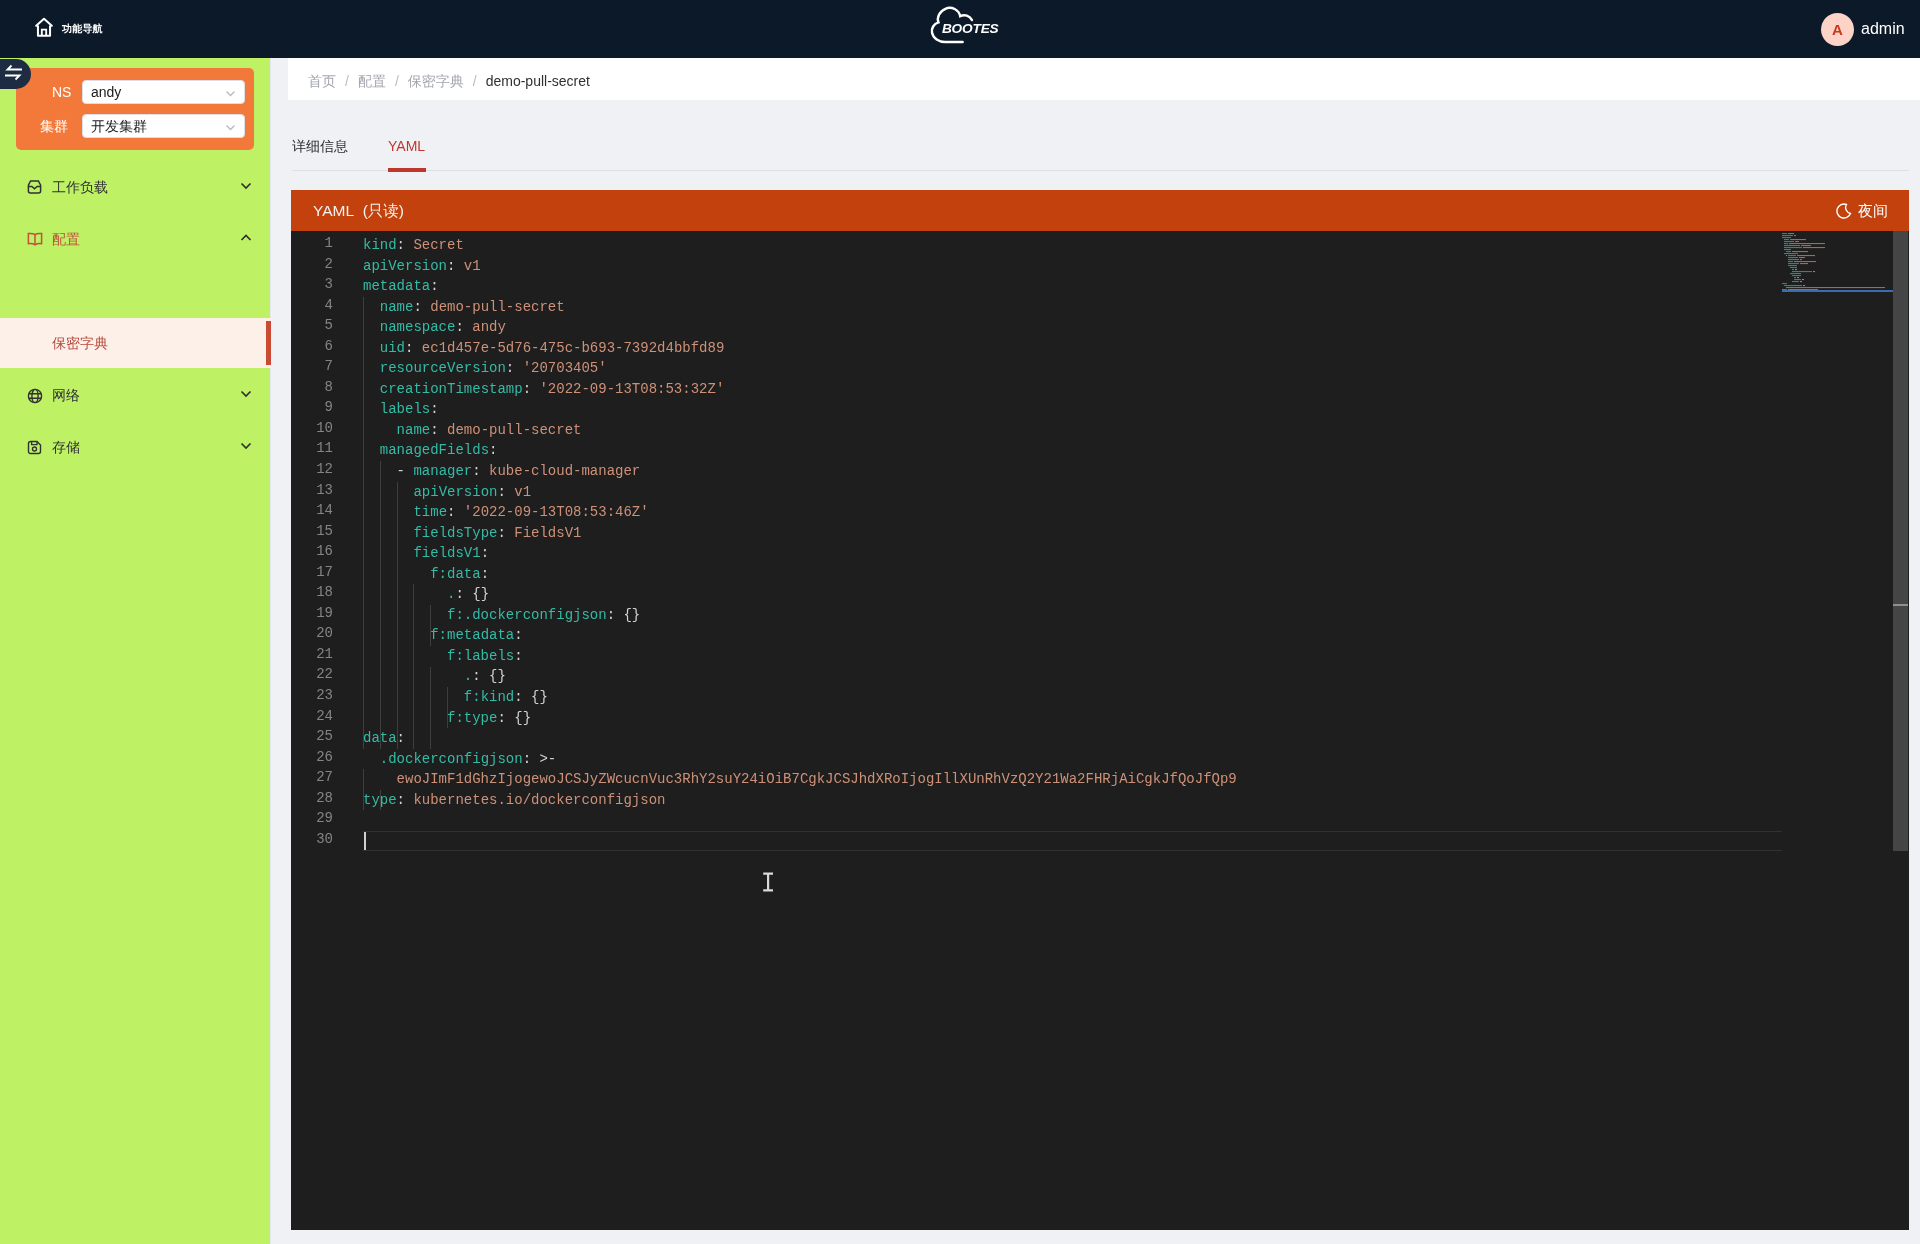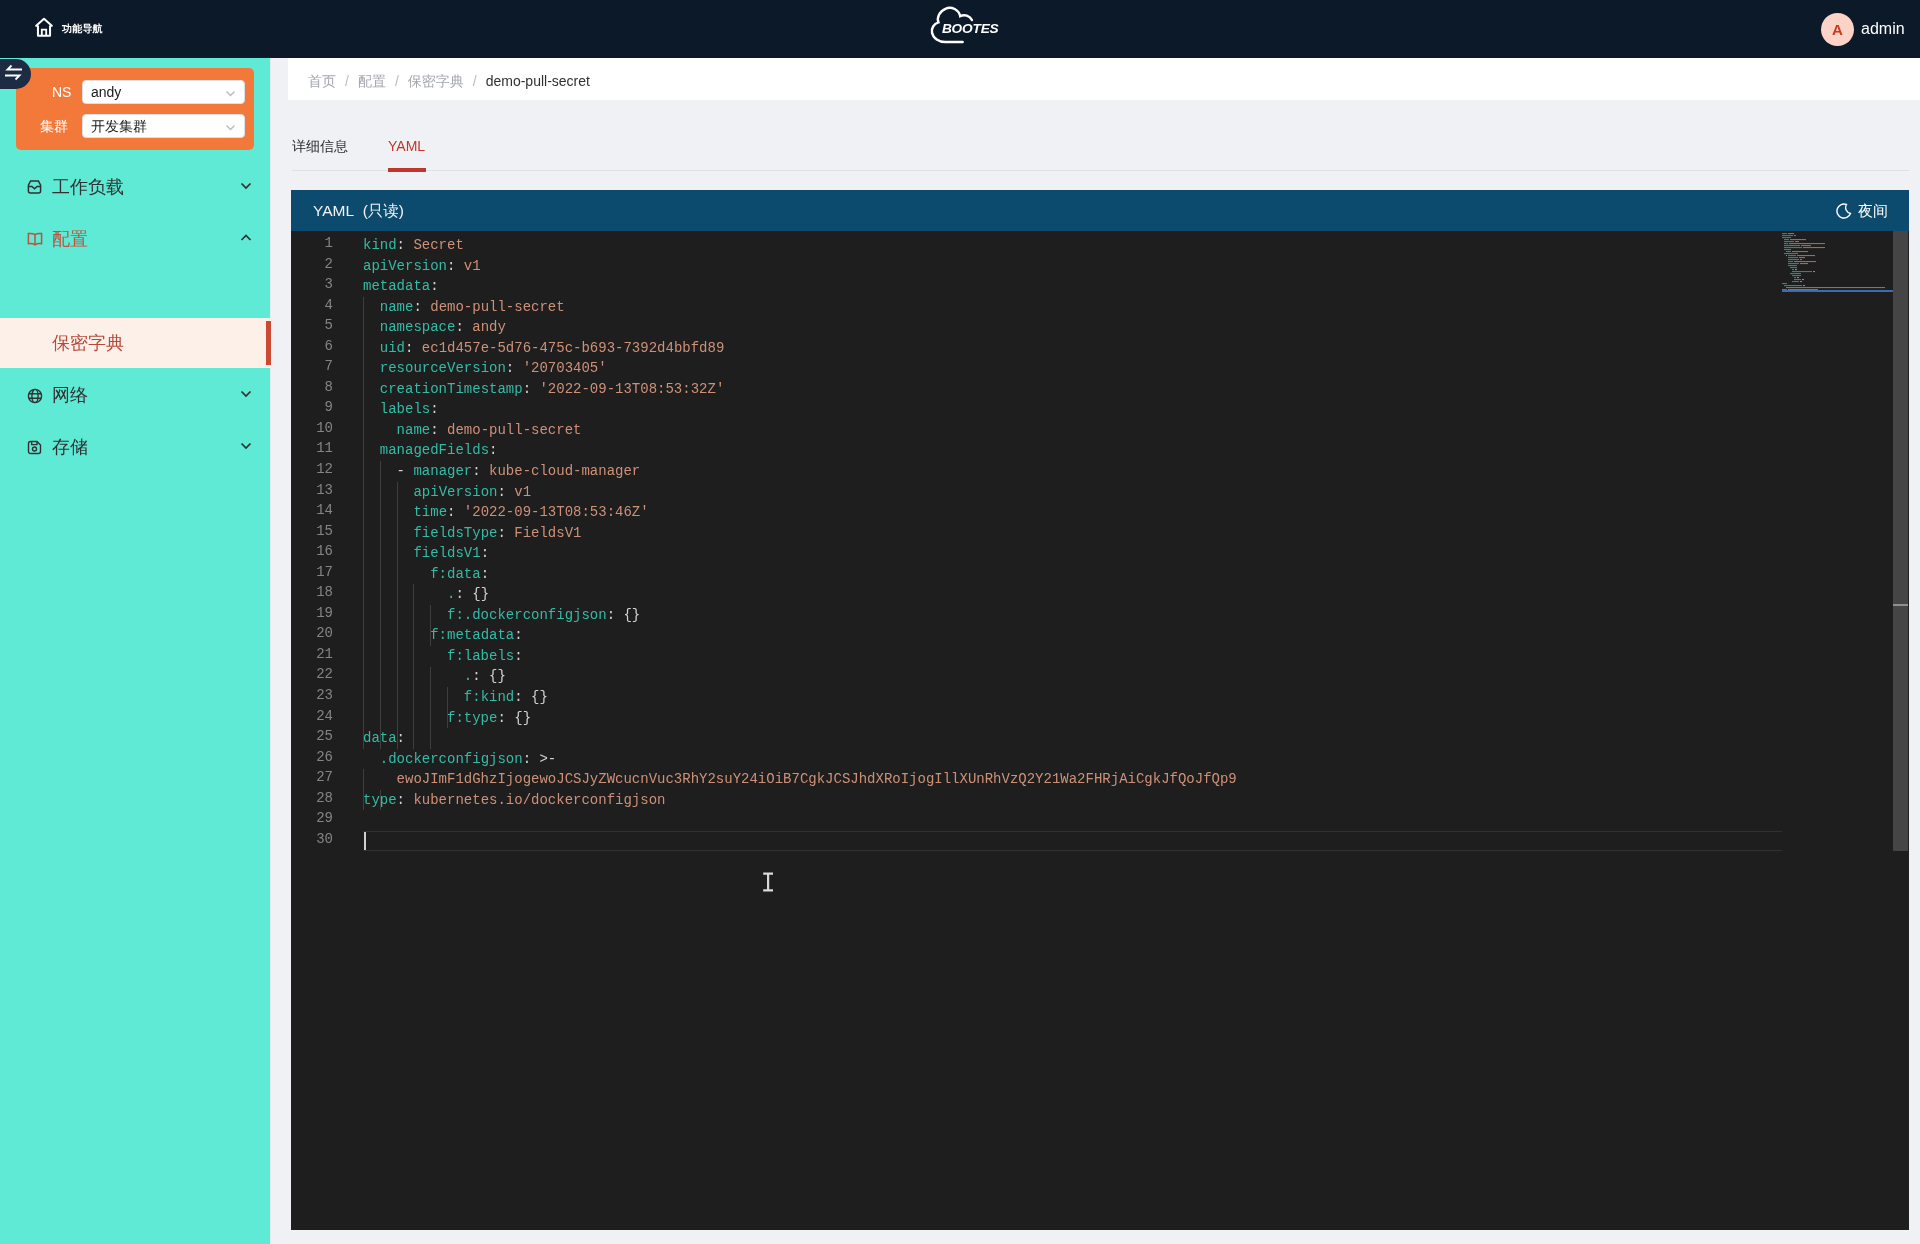--- a/index.html
+++ b/index.html
@@ -9,48 +9,48 @@
 
 #nav { position:absolute; left:0; top:0; width:1920px; height:58px; background:#0c1929; z-index:30; }
 #nav .brand { position:absolute; left:62px; top:0; height:58px; line-height:58px; color:#fff;
   font-size:10px; font-weight:bold; letter-spacing:0.2px; }
 #nav .logo { position:absolute; left:928px; top:3px; }
 #nav .avatar { position:absolute; left:1821px; top:13px; width:33px; height:33px; border-radius:50%;
   background:#fcd3c6; color:#c9381f; font-weight:bold; font-size:15px; text-align:center; line-height:33px; }
 #nav .uname { position:absolute; left:1861px; top:0; height:58px; line-height:58px; color:#fff; font-size:16px; }
 
 
-#side { position:absolute; left:0; top:58px; width:271px; height:1186px; background:#5eead4;
+#side { position:absolute; left:0; top:58px; width:271px; height:1186px; background:#bef264;
   border-right:1px solid #e4e7ed; z-index:10; }
 #pill { position:absolute; left:-14px; top:1px; width:45px; height:30px; border-radius:16px;
   background:#1d2c42; z-index:25; }
 #nsbox { position:absolute; left:16px; top:10px; width:238px; height:82px; background:#f3793b; border-radius:5px; z-index:20; }
 #nsbox .lbl { position:absolute; color:#fff; font-size:14px; }
 #nsbox .sel { position:absolute; left:66px; width:163px; height:24px; background:#fff;
   border:1px solid #dcdfe6; border-radius:4px; font-size:14px; color:#1a1a1a; line-height:22px; padding-left:8px; }
 #nsbox .car { position:absolute; right:8px; top:7px; }
 .mrow { position:absolute; left:0; width:271px; height:50px; }
 .mrow .mic { position:absolute; left:27px; top:18px; }
-.mrow .mtx { position:absolute; left:52px; top:0; line-height:50px; font-size:18px; color:#303133; }
+.mrow .mtx { position:absolute; left:52px; top:0; line-height:50px; font-size:14px; color:#303133; }
 .mrow .chev { position:absolute; left:240px; top:20px; }
 
 
 #crumbbar { position:absolute; left:288px; top:58px; width:1648px; height:42px; background:#fff; }
 #crumb { position:absolute; left:20px; top:0; line-height:47px; font-size:14px; color:#a3a6ad; }
 #crumb b { color:#2e3033; font-weight:normal; }
 #crumb .sep { color:#b9bcc2; margin:0 9px; }
 #tabs { position:absolute; left:272px; top:105px; width:1648px; height:66px; }
 #tabs .tabline { position:absolute; left:20px; right:11px; top:65px; height:1px; background:#dde0e6; }
 #tabs .t1 { position:absolute; left:20px; top:33px; font-size:14px; color:#2c2e32; }
 #tabs .t2 { position:absolute; left:116px; top:33px; font-size:14px; color:#bf372c;text-align:right; }
 #tabs .bar { position:absolute; left:116px; top:63px; width:38px; height:4px; background:#bf372c; }
 
 
 #ed { position:absolute; left:291px; top:190px; width:1618px; height:1040px; background:#1e1e1e; }
-#edhead { position:absolute; left:0; top:0; width:1618px; height:41px; background:#0c4a6e; }
+#edhead { position:absolute; left:0; top:0; width:1618px; height:41px; background:#c2410c; }
 #edhead .ttl { position:absolute; left:22px; top:0; line-height:41px; color:#f2f2f2; font-size:15.5px; }
 #edhead .night { position:absolute; right:21px; top:0; line-height:41px; color:#fff; font-size:15px; }
 #edbody { position:absolute; left:0; top:41px; width:1618px; height:999px; overflow:hidden; }
 #lnums { position:absolute; left:0; top:4px; width:42px; }
 #lnums .ln { height:20.55px; line-height:20.55px; text-align:right; color:#858585;
   font:14px "Liberation Mono", monospace; }
 #codep { position:absolute; left:72px; top:4px; font:14px/20.55px "Liberation Mono", monospace; color:#d4d4d4; }
 #codep .cl { height:20.55px; white-space:pre; }
 #codep .k { color:#34bba6; }
 #codep .v { color:#ce9178;margin-top:12px; }

